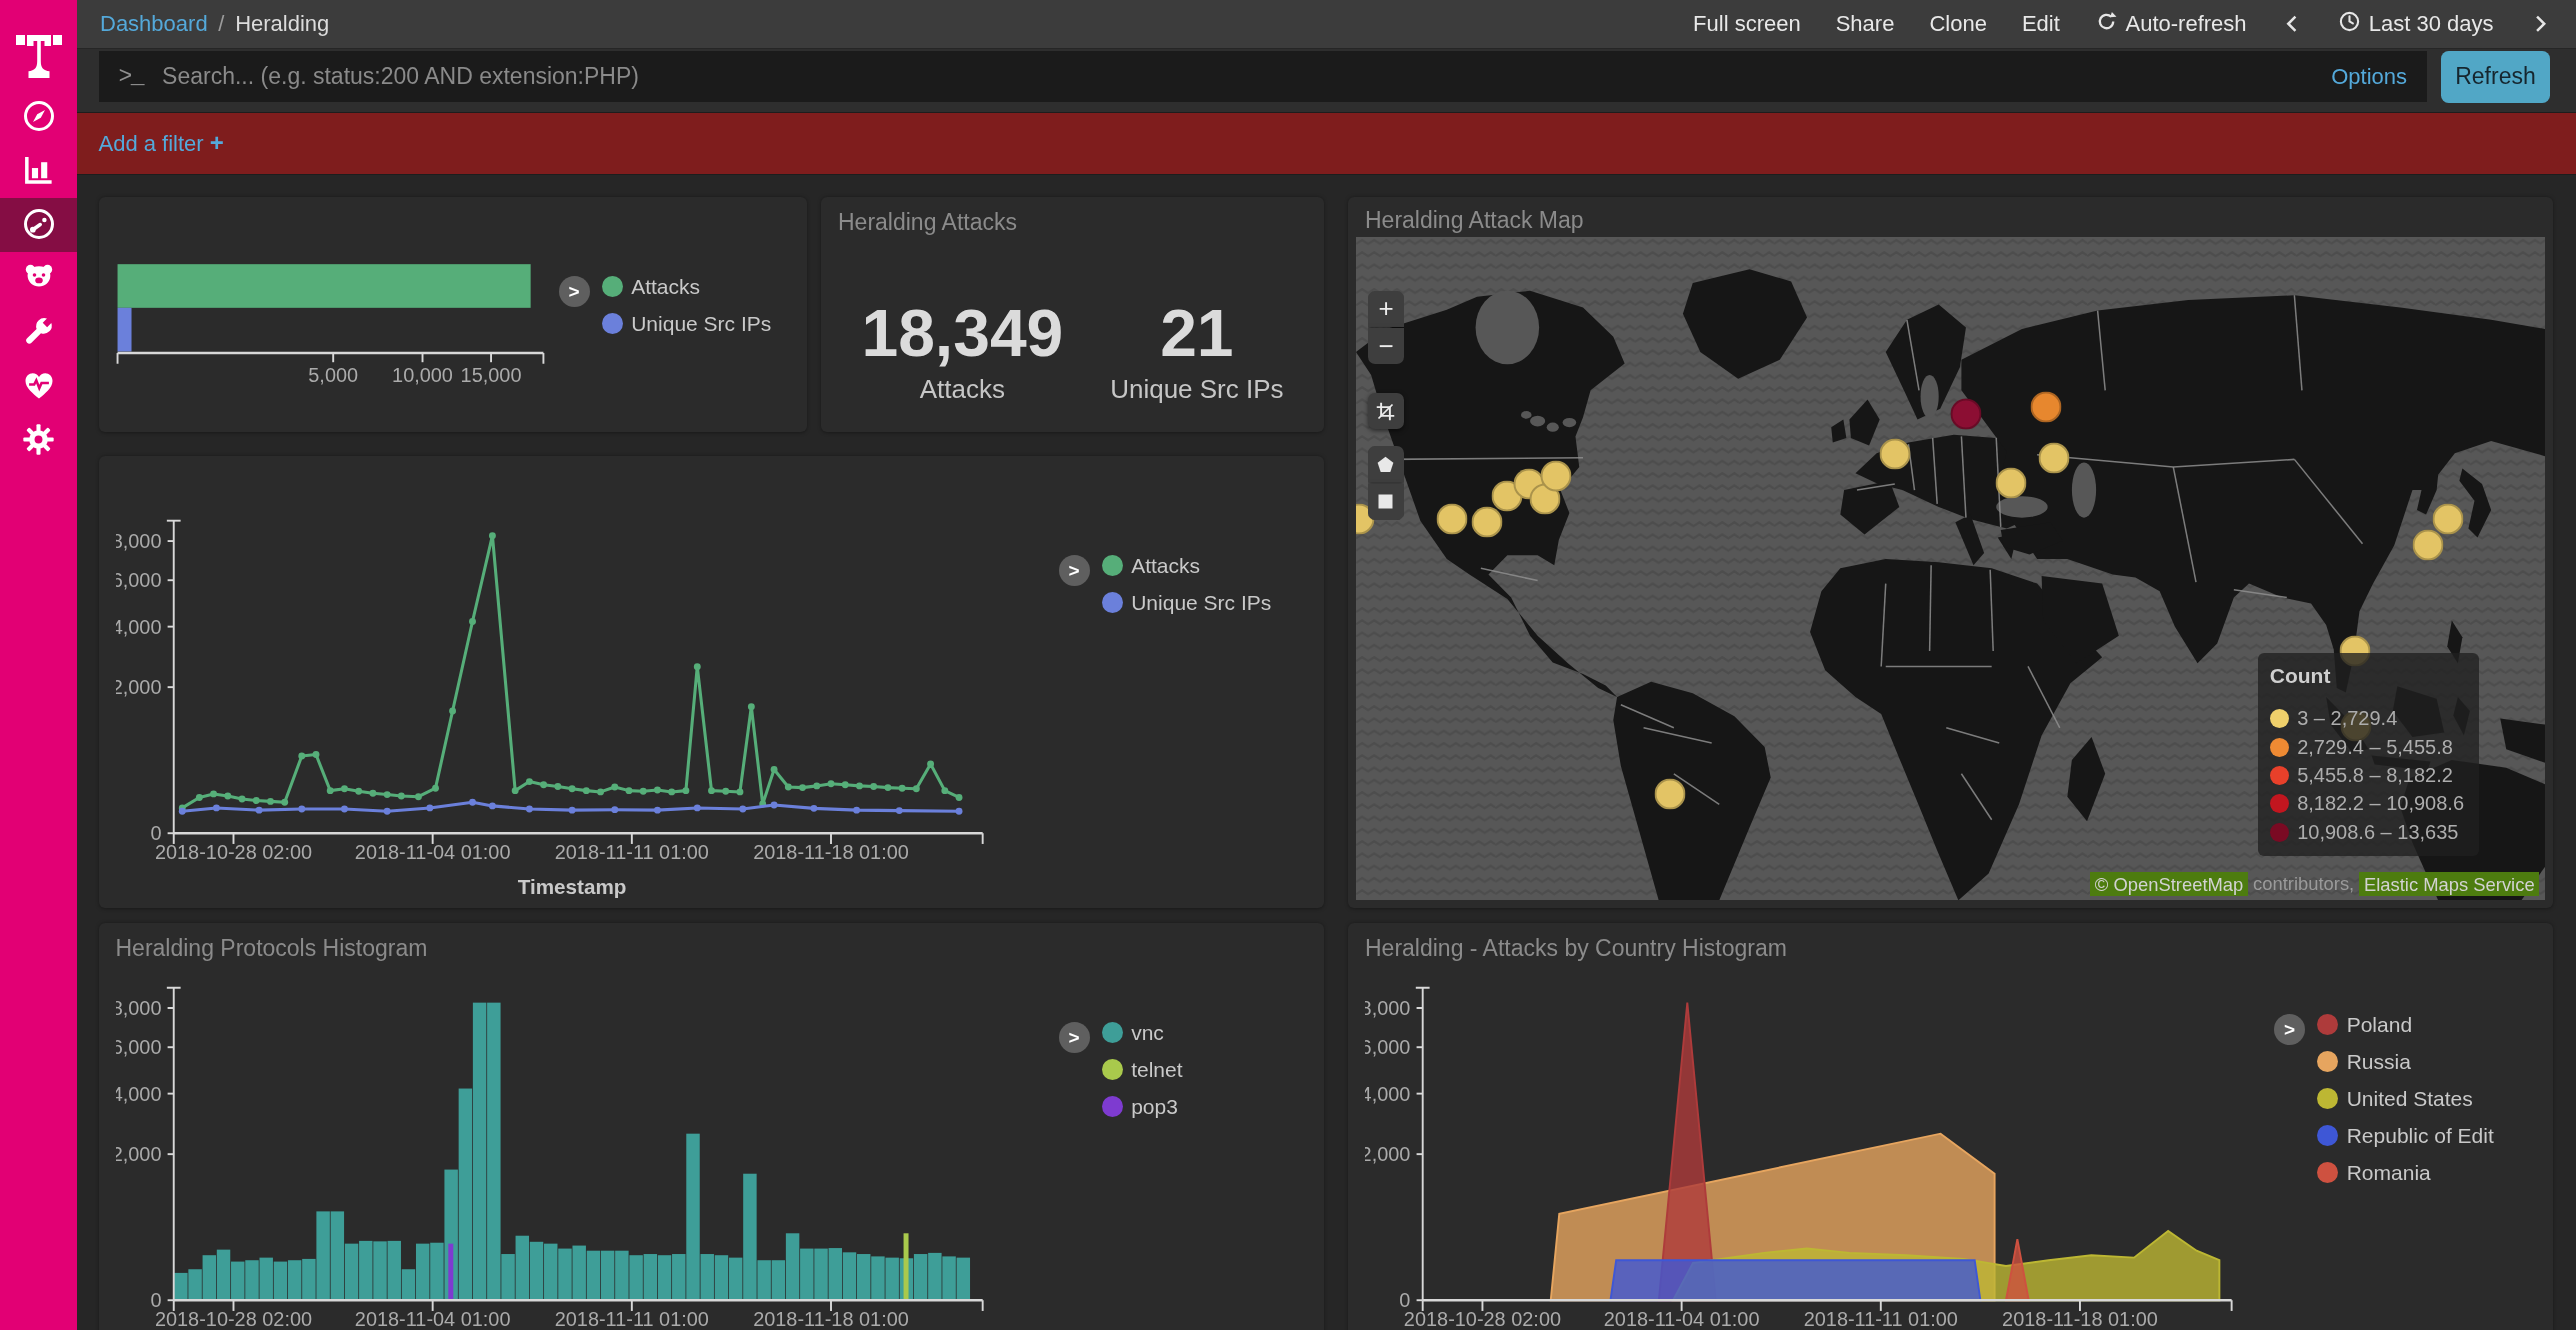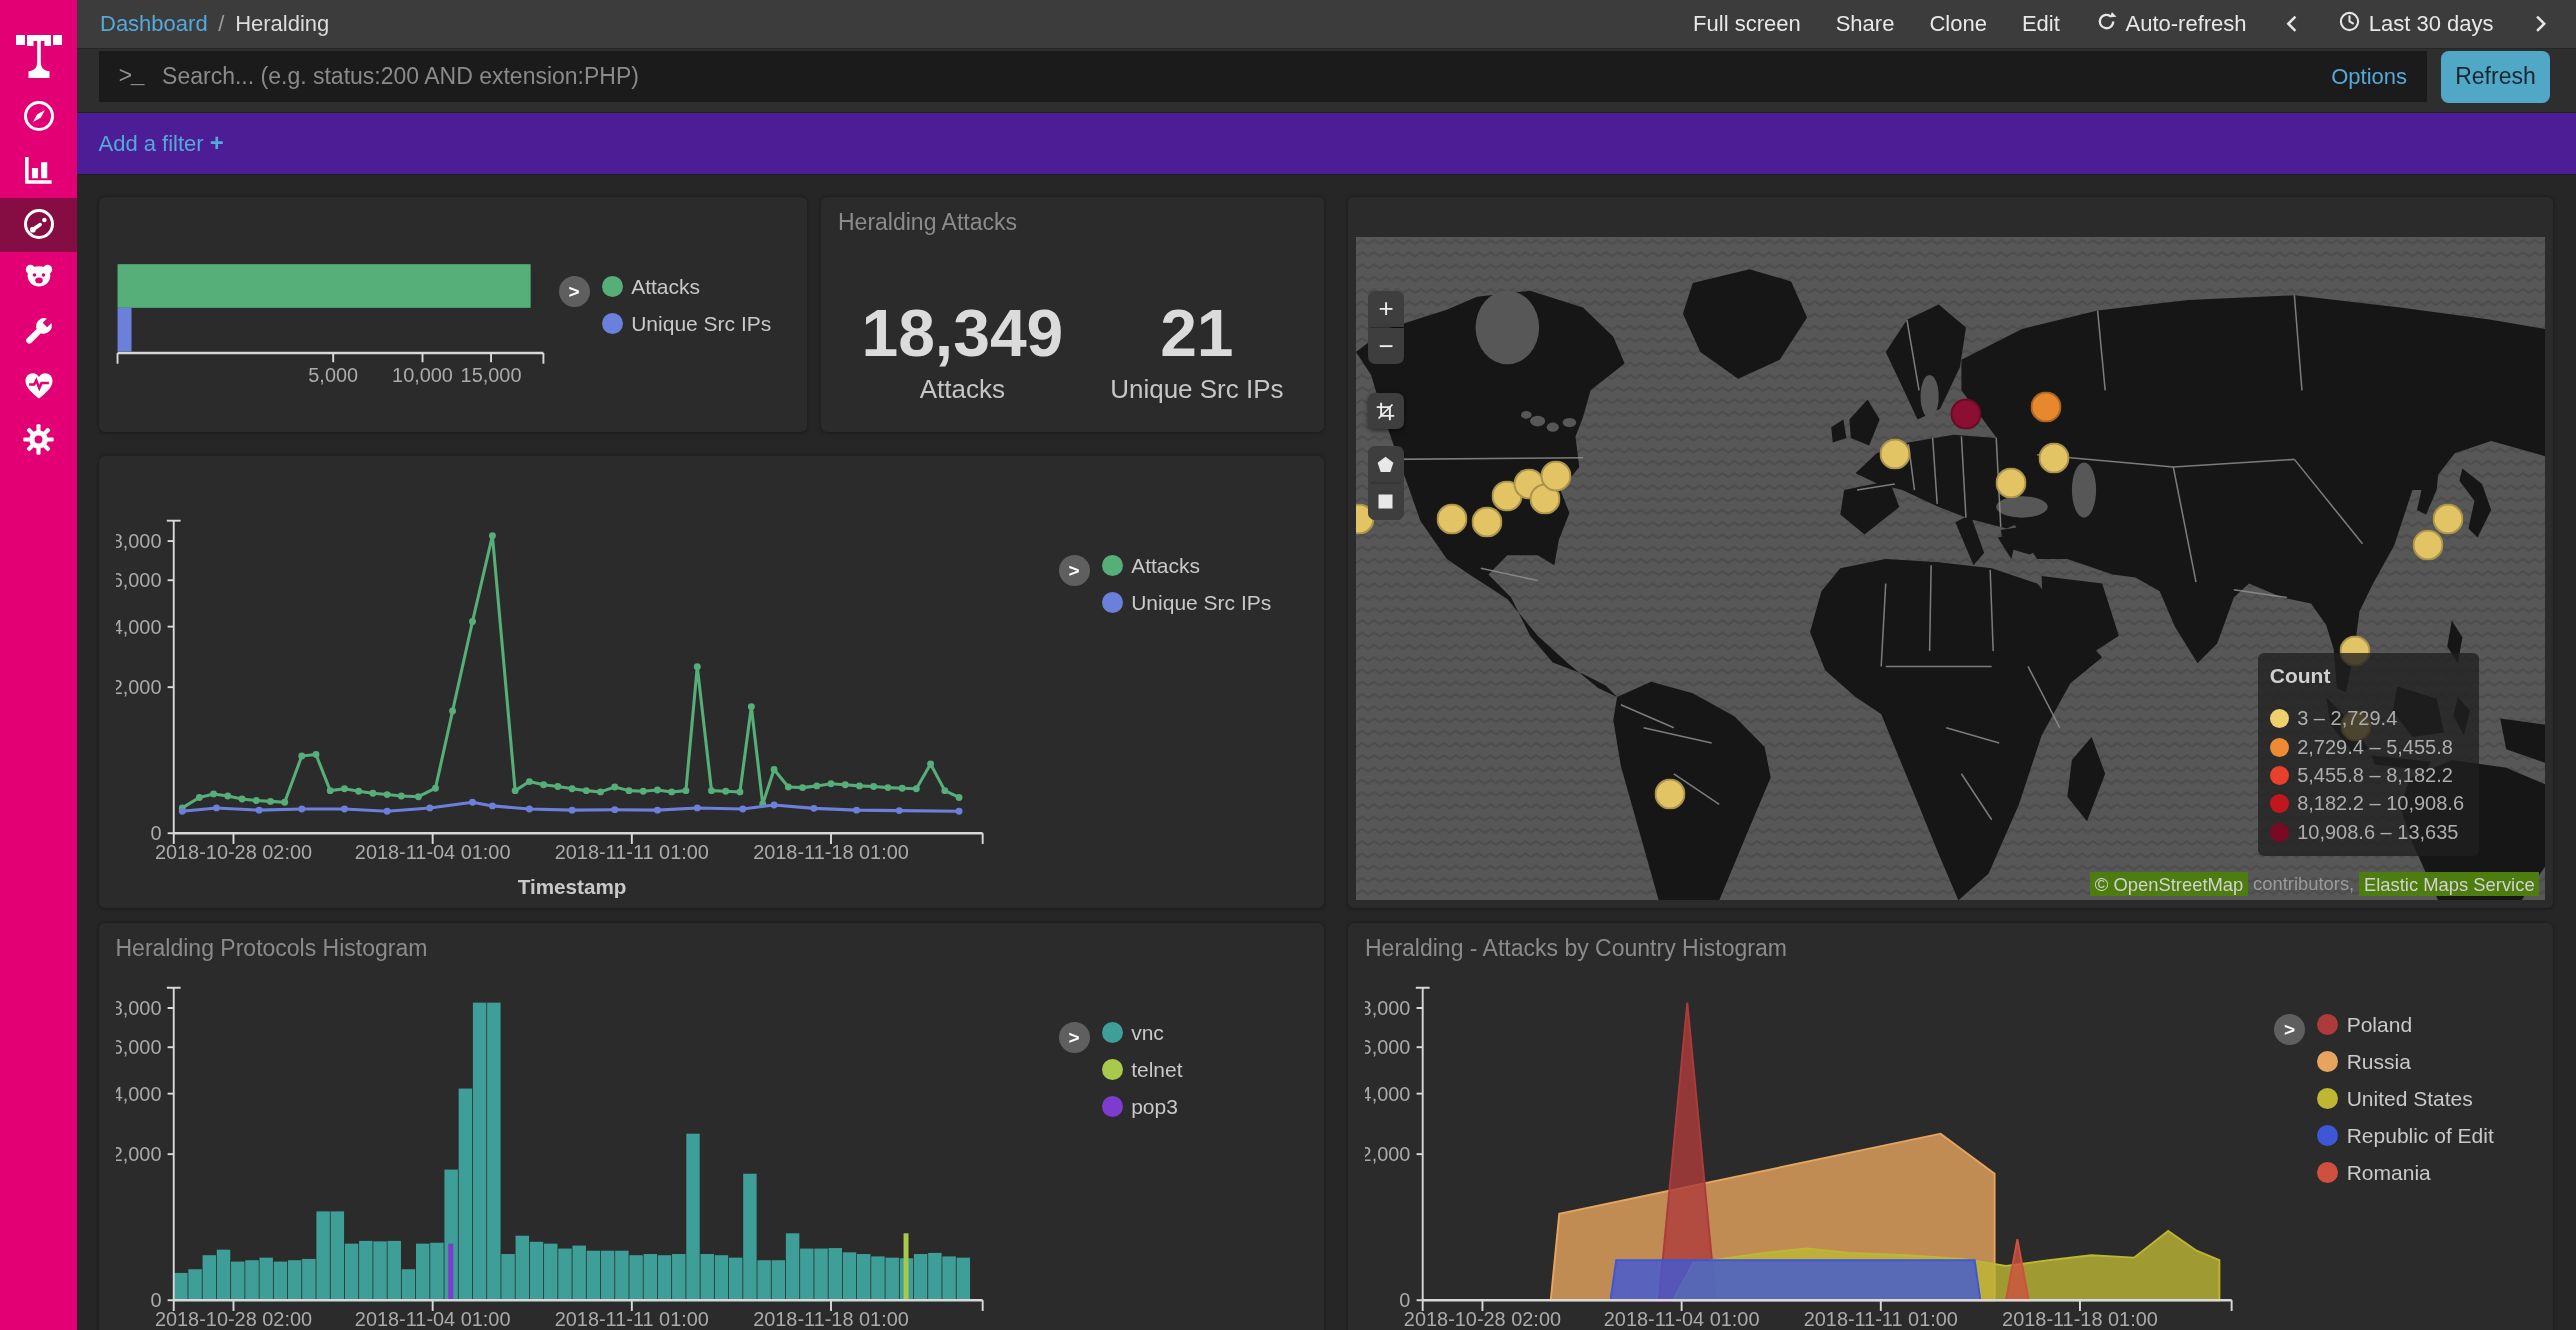--- a/index.html
+++ b/index.html
@@ -24,21 +24,21 @@
   .search-row{background:#2E2E2E;padding:1.5px 26px 9.2px 21.5px;display:flex;gap:14px;align-items:center;
     border-bottom:1.5px solid #1d1d1d;}
   .search-box{flex:1;height:51px;background:#1B1B1B;display:flex;align-items:center;padding:0 20px;gap:17px;}
   .prompt{color:#8F8F8F;font-size:23px;font-family:"Liberation Mono",monospace;letter-spacing:-1.5px;}
   .search-input{flex:1;background:transparent;border:none;outline:none;color:#cfcfcf;font-size:23px;
     font-family:"Liberation Sans",sans-serif;}
   .search-input::placeholder{color:#8A8A8A;}
   .options-link{color:#54A9DA;font-size:22px;cursor:pointer;}
   .refresh-btn{width:109px;height:52px;background:#51A7C6;color:#16262E;border:none;border-radius:7.7px;
     font-size:23px;font-family:"Liberation Sans",sans-serif;cursor:pointer;}
-  .filter-row{background:#4c1d95;height:61px;display:flex;align-items:center;padding:0 21.5px;
+  .filter-row{background:#7f1d1d;height:61px;display:flex;align-items:center;padding:0 21.5px;
     border-bottom:1.5px solid #1d1d1d;}
   .add-filter{color:#54A9DA;font-size:22px;cursor:pointer;}
   .add-filter b{font-weight:bold;font-size:24px;}
   
   .dash{position:relative;flex:1;background:#262626;}
   .panel{position:absolute;background:#2B2B2B;border-radius:6.1px;box-shadow:0 0.8px 3.8px rgba(0,0,0,.35);
     box-sizing:border-box;padding:12.3px 17px;overflow:hidden;}
   .panel-title{font-size:23px;color:#8B8B8B;}
   .chart-host{position:absolute;left:17px;top:44px;}
   .chart-legend{position:absolute;display:flex;gap:12.3px;align-items:flex-start;}
@@ -243,20 +243,21 @@
             <div class="metric-label">Attacks</div>
           </div>
           <div>
             <div class="metric-value">21</div>
             <div class="metric-label">Unique Src IPs</div>
           </div>
         </div>
       </div>
 
       <div class="panel" style="left:1271px;top:22px;width:1205px;height:711px;padding:10.7px 17px">
+        <div class="panel-title">Heralding Attack Map</div>
         <div class="map-box">
           <svg class="map-svg" id="world-map" viewBox="0 0 1572 865" preserveAspectRatio="none">
               <defs>
                 <pattern id="waves" width="46" height="16" patternUnits="userSpaceOnUse">
                   <path d="M0 9 l8 -5 l8 5 l8 -5 l8 5 l8 -5 l6 4" stroke="#4D4D4D" fill="none" stroke-width="3"></path>
                 </pattern>
               </defs>
               <rect x="0" y="0" width="1572" height="865" fill="#575757"></rect>
               <rect x="0" y="0" width="1572" height="865" fill="url(#waves)"></rect>
               <path d="M0,150 L40,120 L120,95 L160,78 L230,70 L300,92 L340,130 L355,165 L310,200 L300,235 L290,260 L295,300 L270,330 L282,360 L268,395 L262,428 L240,415 L200,415 L175,440 L205,470 L230,520 L260,555 L300,570 L330,585 L345,600 L320,588 L280,556 L240,520 L200,472 L150,440 L120,420 L85,370 L60,300 L35,230 L20,180 Z" fill="#161616"></path>

